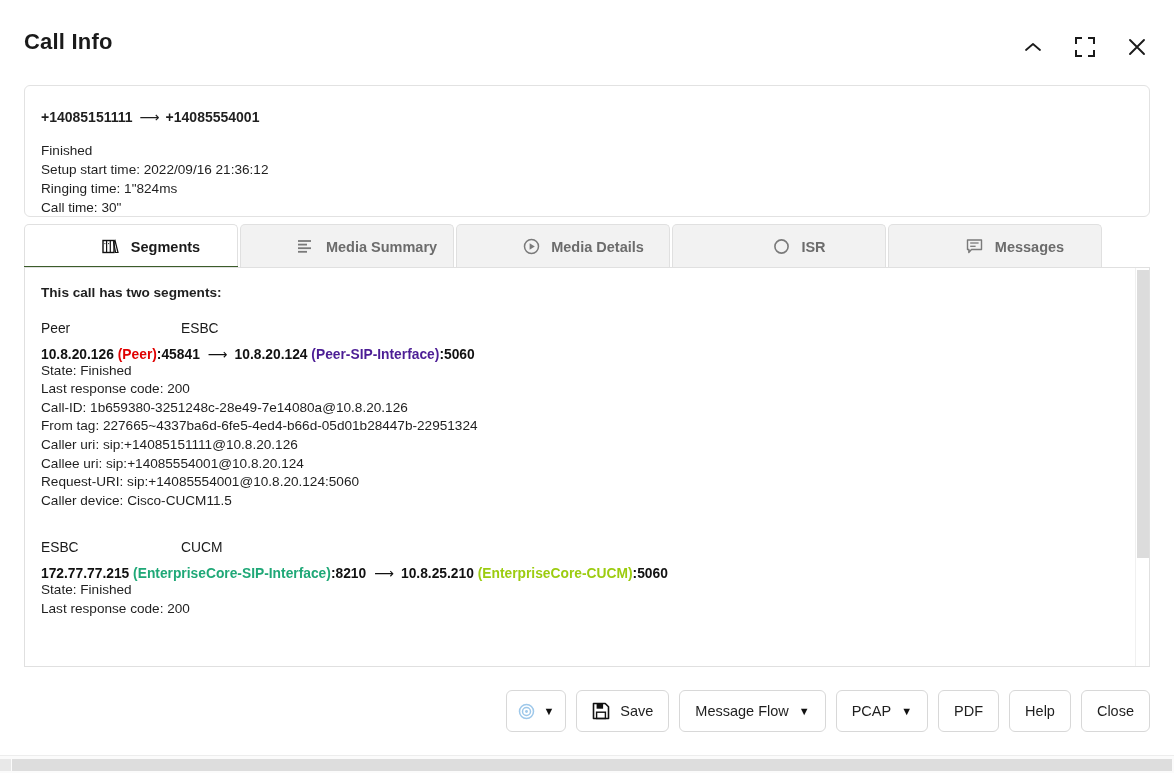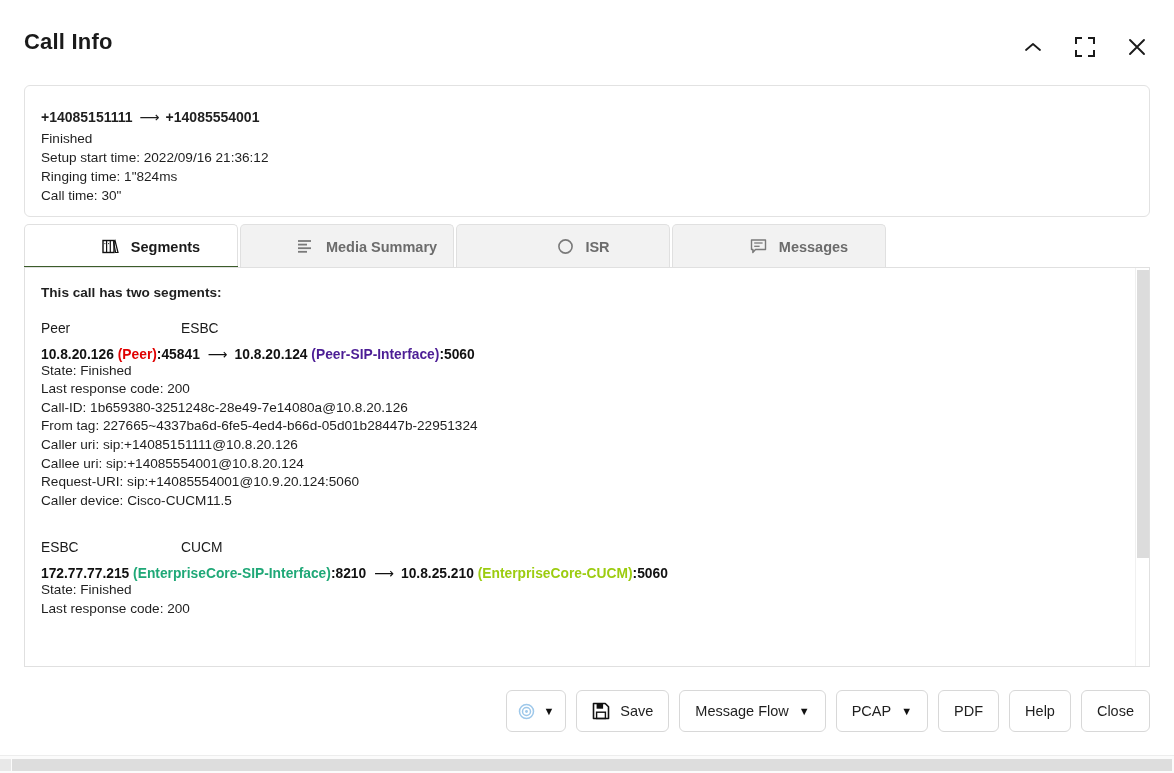--- a/index.html
+++ b/index.html
@@ -37,21 +37,21 @@
   .summary-card {
     position: absolute; left: 24px; top: 85px;
     width: 1126px; height: 132px;
     border: 1px solid #e2e2e2; border-radius: 6px;
     background: #fff;
     padding: 22px 0 0 16px;
   }
   .sum-line {
     font-size: 13.6px; color:#1f1f1f; line-height: 19px; white-space: nowrap;
   }
-  .sum-parties { font-weight: bold; font-size: 14px; margin-bottom: 2px; }
+  .sum-parties { font-weight: bold; font-size: 14px; margin-bottom: 14px; }
   .sum-parties .arrow { font-weight: normal; padding: 0 7px; letter-spacing: -1px; }
 
   
   .tabstrip {
     position: absolute; left: 24px; top: 224px;
     width: 1126px; height: 44px;
     display: flex; gap: 2px;
   }
   .tab {
     width: 214px; height: 44px;
@@ -213,20 +213,29 @@
     <div class="tab">
       <span class="ticon">
         <svg width="17" height="16" viewBox="0 0 17 16">
           <line x1="1" y1="2" x2="14" y2="2" stroke="#7a7a7a" stroke-width="1.8"></line>
           <line x1="1" y1="5.6" x2="10" y2="5.6" stroke="#7a7a7a" stroke-width="1.8"></line>
           <line x1="1" y1="9.2" x2="14" y2="9.2" stroke="#7a7a7a" stroke-width="1.8"></line>
           <line x1="1" y1="12.8" x2="10" y2="12.8" stroke="#7a7a7a" stroke-width="1.8"></line>
         </svg>
       </span>
       <span>Media Summary</span>
+    </div>
+    <div class="tab">
+      <span class="ticon">
+        <svg width="17" height="17" viewBox="0 0 17 17">
+          <circle cx="8.5" cy="8.5" r="7" fill="none" stroke="#7a7a7a" stroke-width="1.5"></circle>
+          <path d="M6.6 5.3 L11.8 8.5 L6.6 11.7 Z" fill="#7a7a7a"></path>
+        </svg>
+      </span>
+      <span>Media Details</span>
     </div>
     <div class="tab">
       <span class="ticon">
         <svg width="17" height="17" viewBox="0 0 17 17">
           <circle cx="8.5" cy="8.5" r="6.6" fill="none" stroke="#7a7a7a" stroke-width="1.6"></circle>
         </svg>
       </span>
       <span>ISR</span>
     </div>
     <div class="tab">
@@ -256,21 +265,21 @@
           <span>10.8.20.126</span>
           <span class="c-red">(Peer)</span><span>:45841</span><span class="arrow">⟶</span><span>10.8.20.124</span>
           <span class="c-blue">(Peer-SIP-Interface)</span><span>:5060</span>
         </div>
         <div class="ln">State: Finished</div>
         <div class="ln">Last response code: 200</div>
         <div class="ln">Call-ID: 1b659380-3251248c-28e49-7e14080a@10.8.20.126</div>
         <div class="ln">From tag: 227665~4337ba6d-6fe5-4ed4-b66d-05d01b28447b-22951324</div>
         <div class="ln">Caller uri: sip:+14085151111@10.8.20.126</div>
         <div class="ln">Callee uri: sip:+14085554001@10.8.20.124</div>
-        <div class="ln">Request-URI: sip:+14085554001@10.9.20.124:5060</div>
+        <div class="ln">Request-URI: sip:+14085554001@10.8.20.124:5060</div>
         <div class="ln">Caller device: Cisco-CUCM11.5</div>
       </div>
 
       <div class="gap-md"></div>
       <div style="height:12px"></div>
 
       <div>
         <div class="seg-head">
           <span class="hostA">ESBC</span><span>CUCM</span>
         </div>

